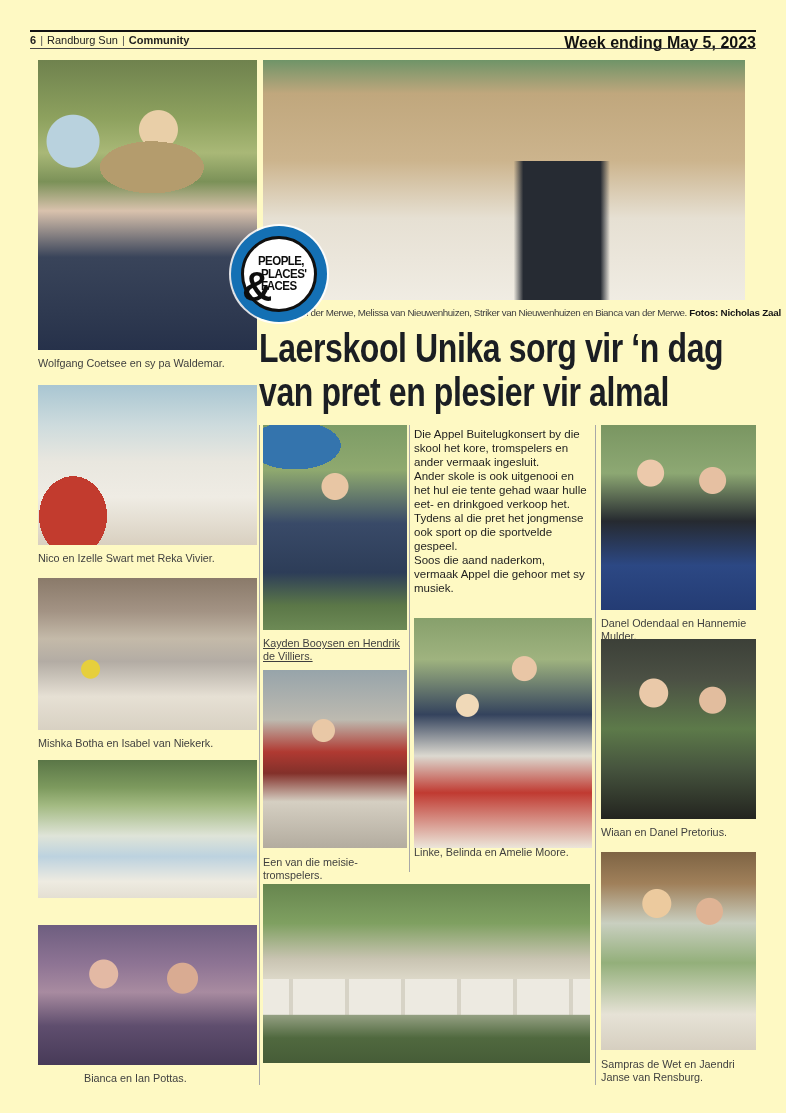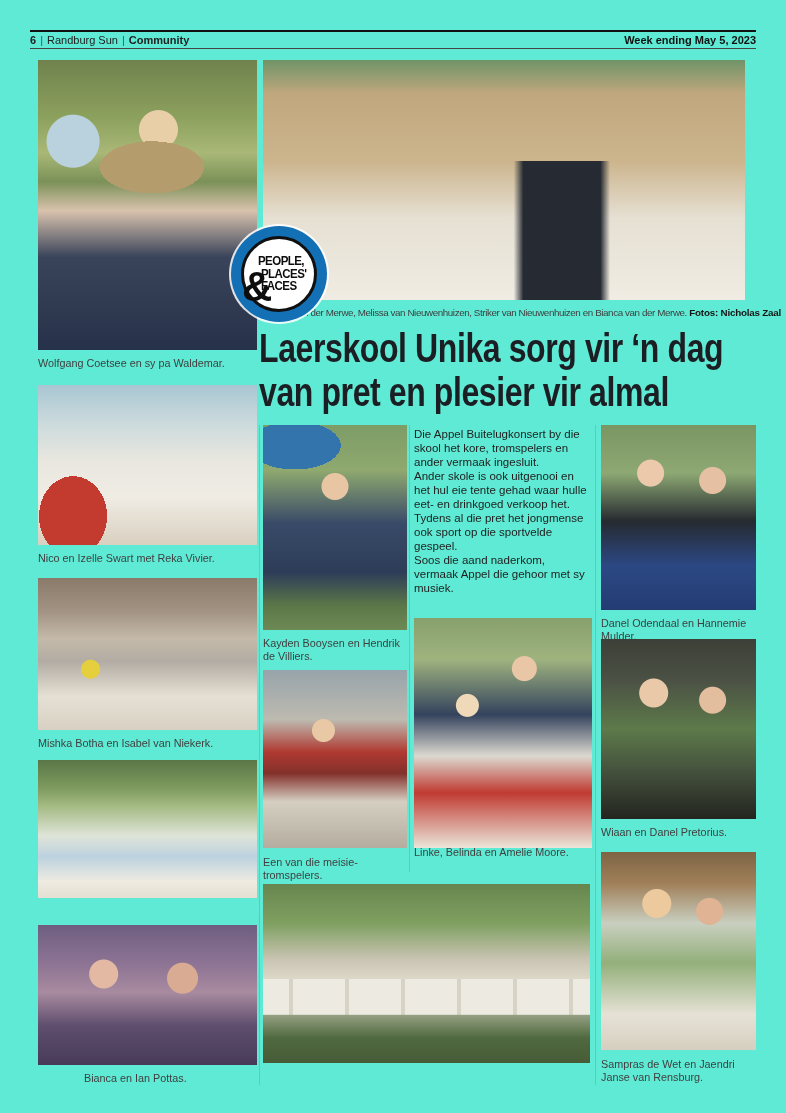--- a/index.html
+++ b/index.html
@@ -1,25 +1,25 @@
 <!DOCTYPE html>
 <html><head>
 <meta charset="utf-8">
 <style>
   html,body{margin:0;padding:0;background:#ffffff;}
-  .page{position:relative;width:786px;height:1113px;background:#5eead4;overflow:hidden;
+  .page{position:relative;width:786px;height:1113px;background:#fef9c3;overflow:hidden;
         font-family:"Liberation Sans","DejaVu Sans",sans-serif;color:#222;}
 
   
   .rule-top{position:absolute;left:30px;top:30px;width:726px;height:2px;background:#111;}
   .rule-bottom{position:absolute;left:30px;top:48px;width:726px;height:1px;background:#444;}
   .masthead-left{position:absolute;left:30px;top:34px;font-size:11px;color:#222;}
   .masthead-left .b{font-weight:bold;}
   .masthead-left .sep{margin:0 4px;color:#555;font-weight:normal;}
-  .masthead-right{position:absolute;right:30px;top:34px;font-size:11px;font-weight:bold;color:#111;}
+  .masthead-right{position:absolute;right:30px;top:34px;font-size:16px;font-weight:bold;color:#111;}
 
   
   .ph{position:absolute;background-color:#cfc9ba;background-repeat:no-repeat;background-size:100% 100%;}
   .ph-wolfgang{background-image:
     radial-gradient(circle at 16% 28%, #b9d2de 0 26px, transparent 27px),
     radial-gradient(ellipse 52px 26px at 52% 37%, #b49c6d 0 100%, transparent 100%),
     radial-gradient(circle at 55% 24%, #e9cfa8 0 19px, transparent 20px),
     linear-gradient(180deg,#6f824e 0%,#8da15e 20%,#a9b877 32%,#7b9158 42%,#d9c2ad 52%,#39445a 68%,#2e3950 88%,#26314a 100%);}
   .ph-lead{background-image:
     linear-gradient(90deg, rgba(0,0,0,0) 0 52%, #262b33 54% 70%, rgba(0,0,0,0) 72%),
@@ -132,21 +132,21 @@
   <div class="headline">
     <div>Laerskool Unika sorg vir ‘n dag</div>
     <div>van pret en plesier vir almal</div>
   </div>
 
   <div class="vrule" style="left:259px;top:425px;height:660px;"></div>
   <div class="vrule" style="left:409px;top:425px;height:447px;"></div>
   <div class="vrule" style="left:595px;top:425px;height:660px;"></div>
 
   <div class="ph ph-kayden" style="left:263px;top:425px;width:144px;height:205px;"></div>
-  <div class="cap" style="left:263px;top:637px;width:140px;">Kayden Booysen en Hendrik de Villiers.</div>
+  <div class="cap" style="left:263px;top:637px;width:140px;text-decoration:underline;">Kayden Booysen en Hendrik de Villiers.</div>
 
   <div class="ph ph-meisie" style="left:263px;top:670px;width:144px;height:178px;"></div>
   <div class="cap" style="left:263px;top:856px;width:144px;">Een van die meisie-tromspelers.</div>
 
   <div class="body-col">
     <p>Die Appel Buitelugkonsert by die skool het kore, tromspelers en ander vermaak ingesluit.</p>
     <p>Ander skole is ook uitgenooi en het hul eie tente gehad waar hulle eet- en drinkgoed verkoop het.</p>
     <p>Tydens al die pret het jongmense ook sport op die sportvelde gespeel.</p>
     <p>Soos die aand naderkom, vermaak Appel die gehoor met sy musiek.</p>
   </div>

